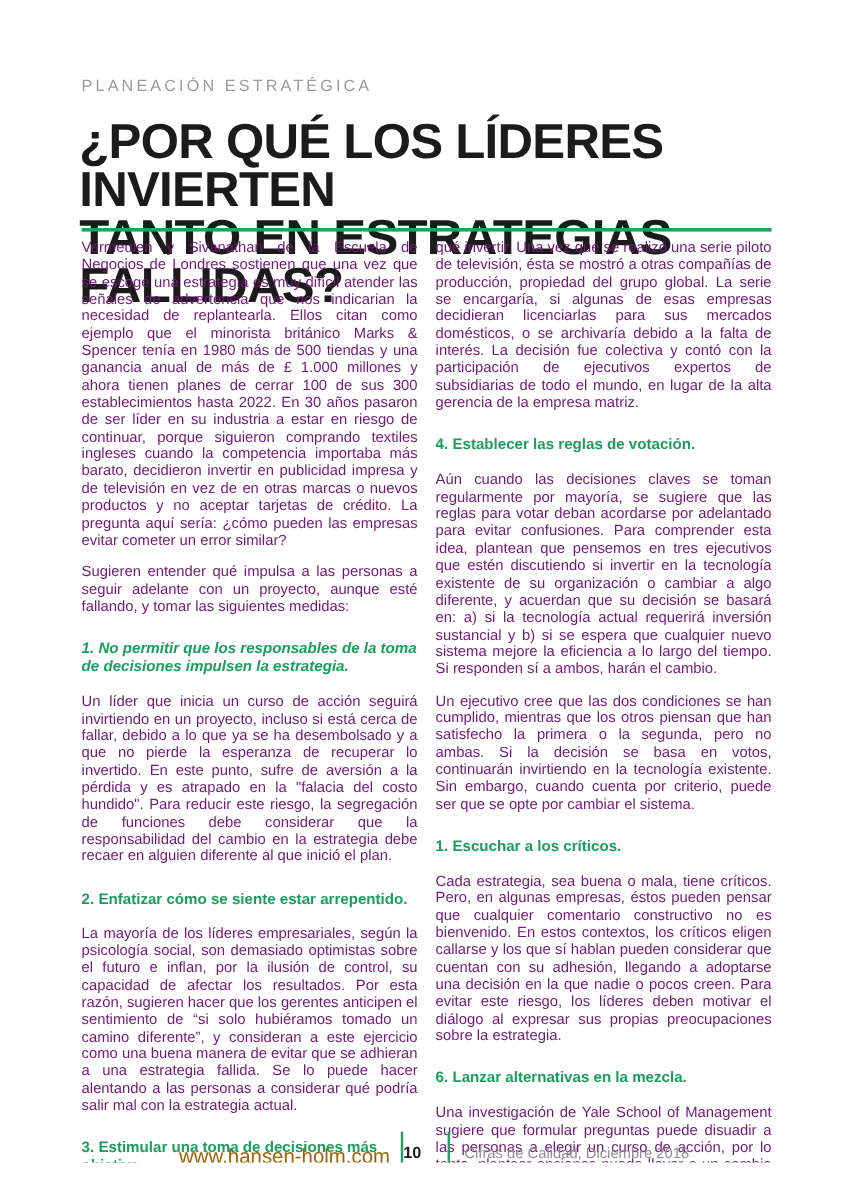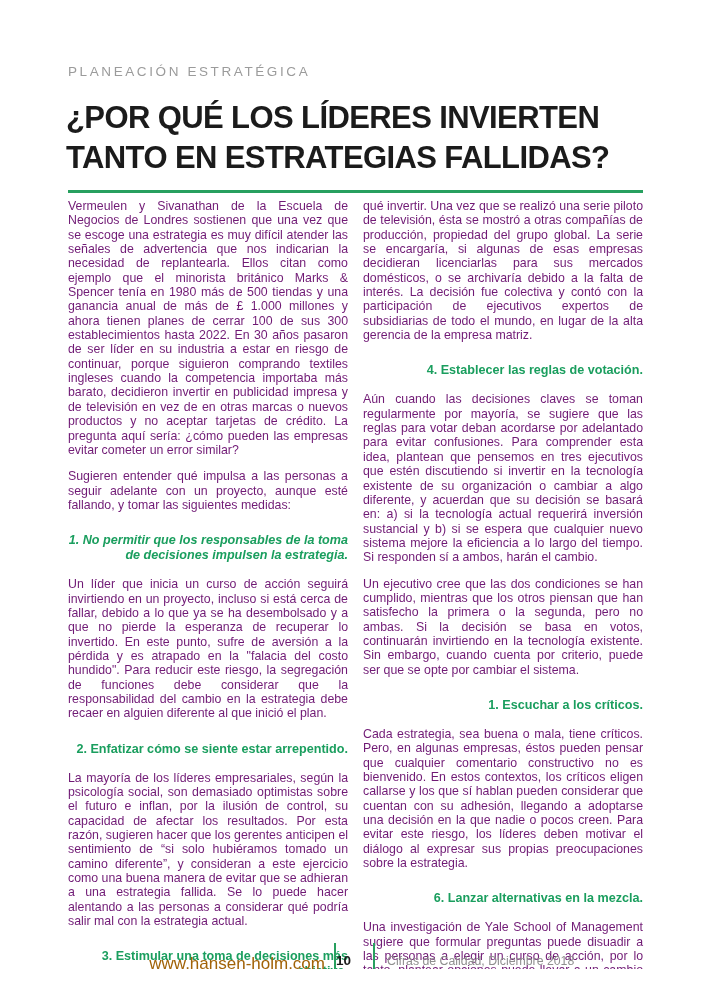--- a/index.html
+++ b/index.html
@@ -22,21 +22,21 @@
     font-size: 13.5px;
     letter-spacing: 2.6px;
     color: #9b9b9b;
     font-weight: 400;
   }
   .title {
     position: absolute;
     left: 66px;
     top: 98px;
     width: 590px;
-    font-size: 31px;
+    font-size: 41px;
     line-height: 40px;
     font-weight: 700;
     letter-spacing: -0.6px;
     color: #1b1b1b;
   }
   .rule {
     position: absolute;
     left: 68px;
     top: 190px;
     width: 575px;
@@ -55,21 +55,21 @@
     font-size: 12.35px;
     line-height: 14.35px;
     color: #701a75;
     text-align: justify;
     margin: 0 0 12px 0;
   }
   .col h3.sec {
     font-size: 12.6px;
     line-height: 15px;
     font-weight: 700;
-    text-align: right;
+    text-align: left;
     margin: 21px 0 14px 0;
   }
   .footer-site {
     position: absolute;
     right: 381px;
     top: 954px;
     font-size: 17px;
     color: #a16207;
     white-space: nowrap;
   }

